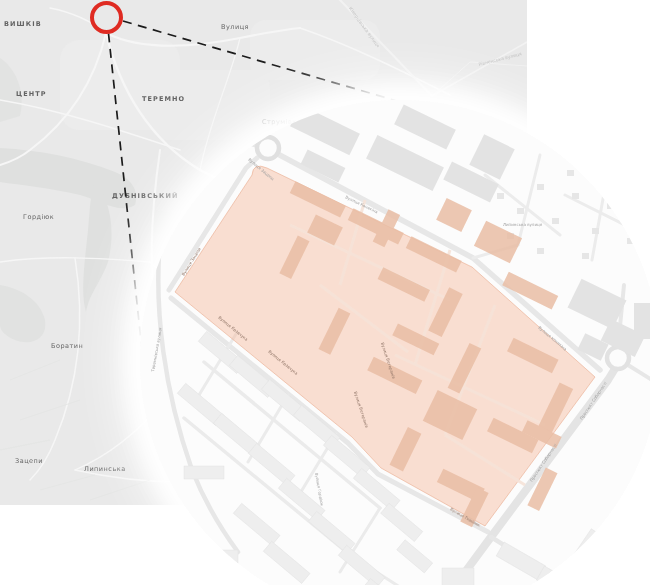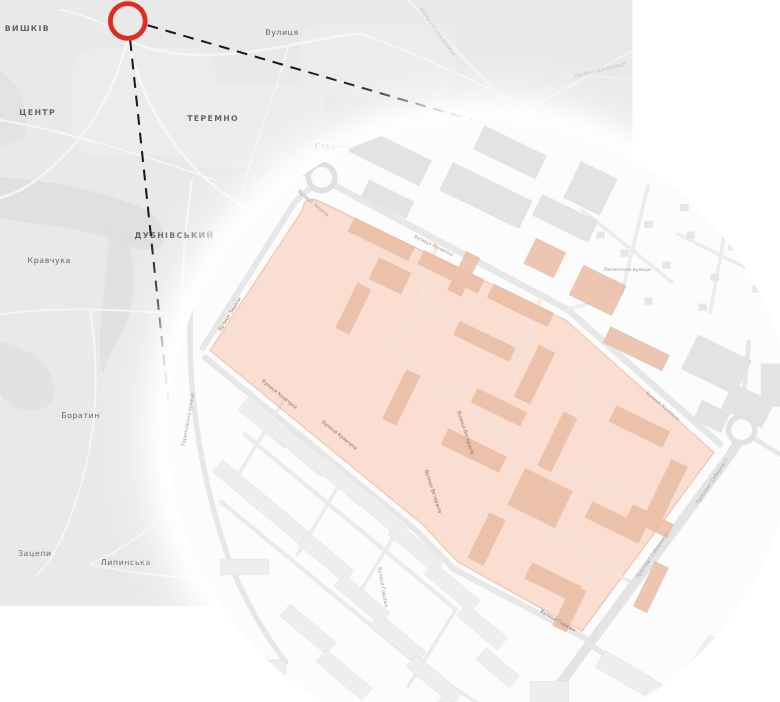--- a/index.html
+++ b/index.html
@@ -69,24 +69,24 @@
       <path d="M10,380 L60,360"></path>
         <path d="M20,420 L80,400"></path>
         <path d="M0,450 L50,440"></path>
       <path d="M90,500 L150,480"></path>
         <path d="M40,490 L95,475"></path>
     </g>
   </svg>
 
   <span class="plabel" style="left:4px;top:20px">ВИШКІВ</span>
   <span class="plabel" style="left:16px;top:90px">ЦЕНТР</span>
-  <span class="plabel" style="left:156px;top:95px">ТЕРЕМНО</span>
+  <span class="plabel" style="left:142px;top:95px">ТЕРЕМНО</span>
   <span class="plabel village" style="left:221px;top:23px">Вулиця</span>
   <span class="plabel" style="left:112px;top:192px">ДУБНІВСЬКИЙ</span>
-  <span class="plabel village" style="left:23px;top:213px">Кравчука</span>
+  <span class="plabel village" style="left:23px;top:213px">Гордіюк</span>
   <span class="plabel village" style="left:51px;top:342px">Боратин</span>
   <span class="plabel village" style="left:15px;top:457px">Зацепи</span>
   <span class="plabel village" style="left:84px;top:465px">Липинська</span>
   <span class="plabel village" style="left:262px;top:118px">Струмівка</span>
 
   <span class="rlabel" style="left:352px;top:6px;transform:rotate(54deg)">Ківерцівська вулиця</span>
   <span class="rlabel" style="left:478px;top:62px;transform:rotate(-14deg)">Рівненська вулиця</span>
 </div>
 
 <svg class="callout-lines" width="650" height="585" viewBox="0 0 650 585">

